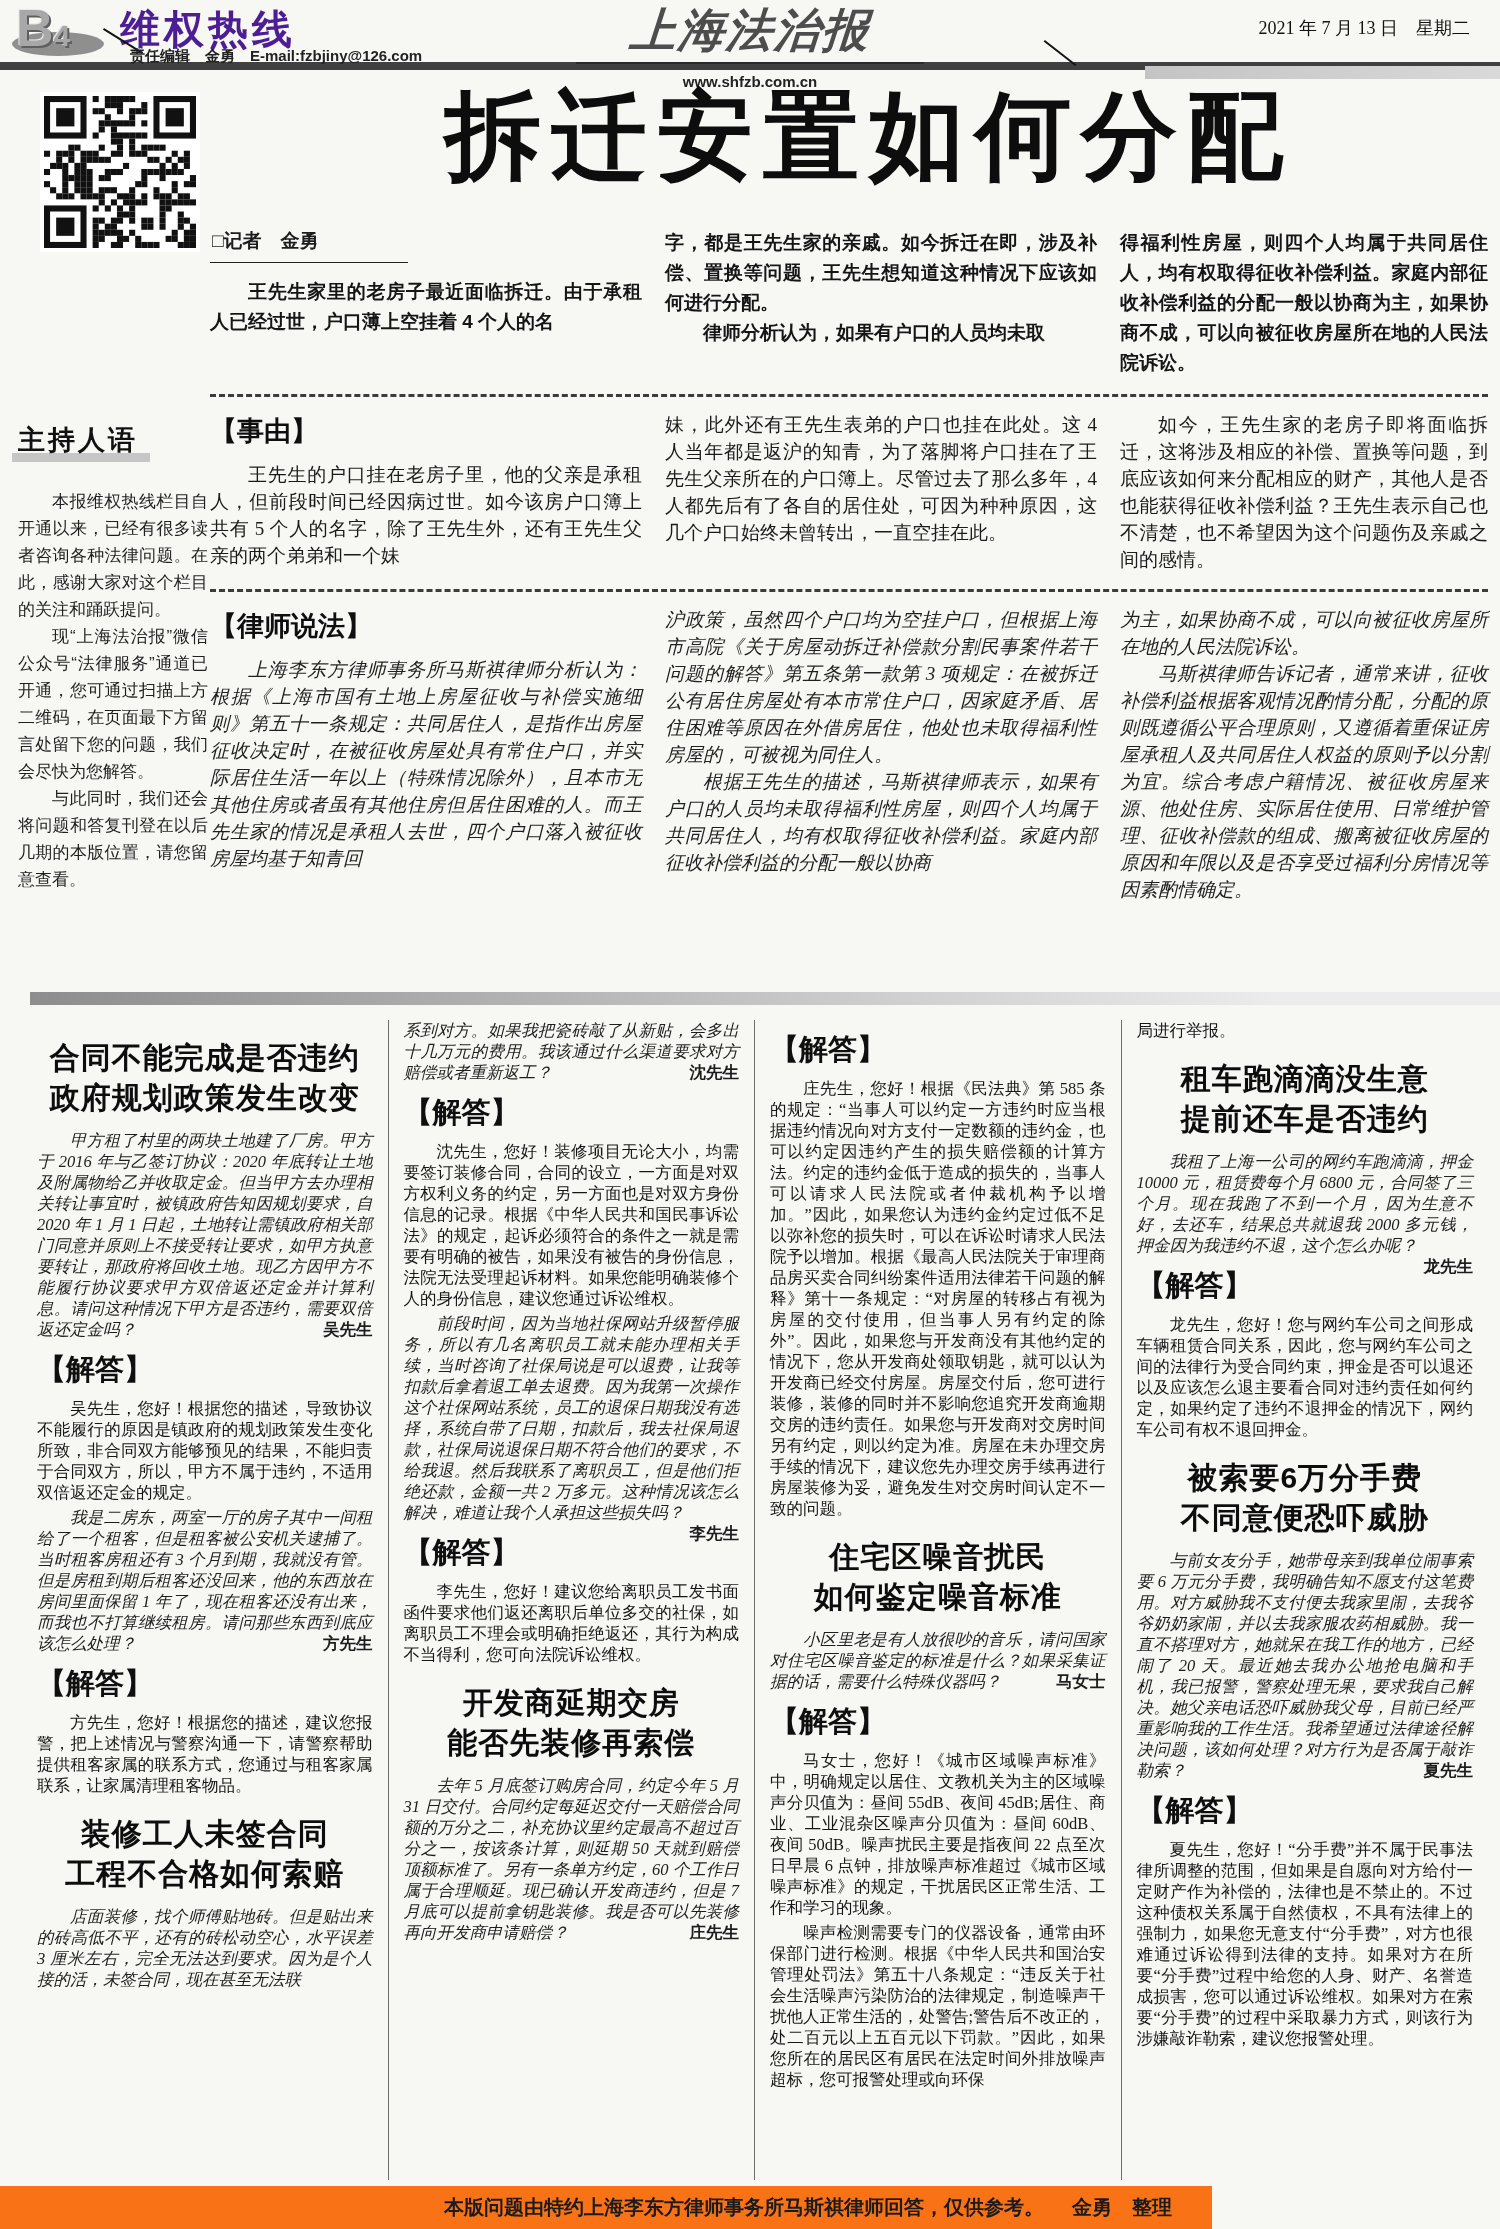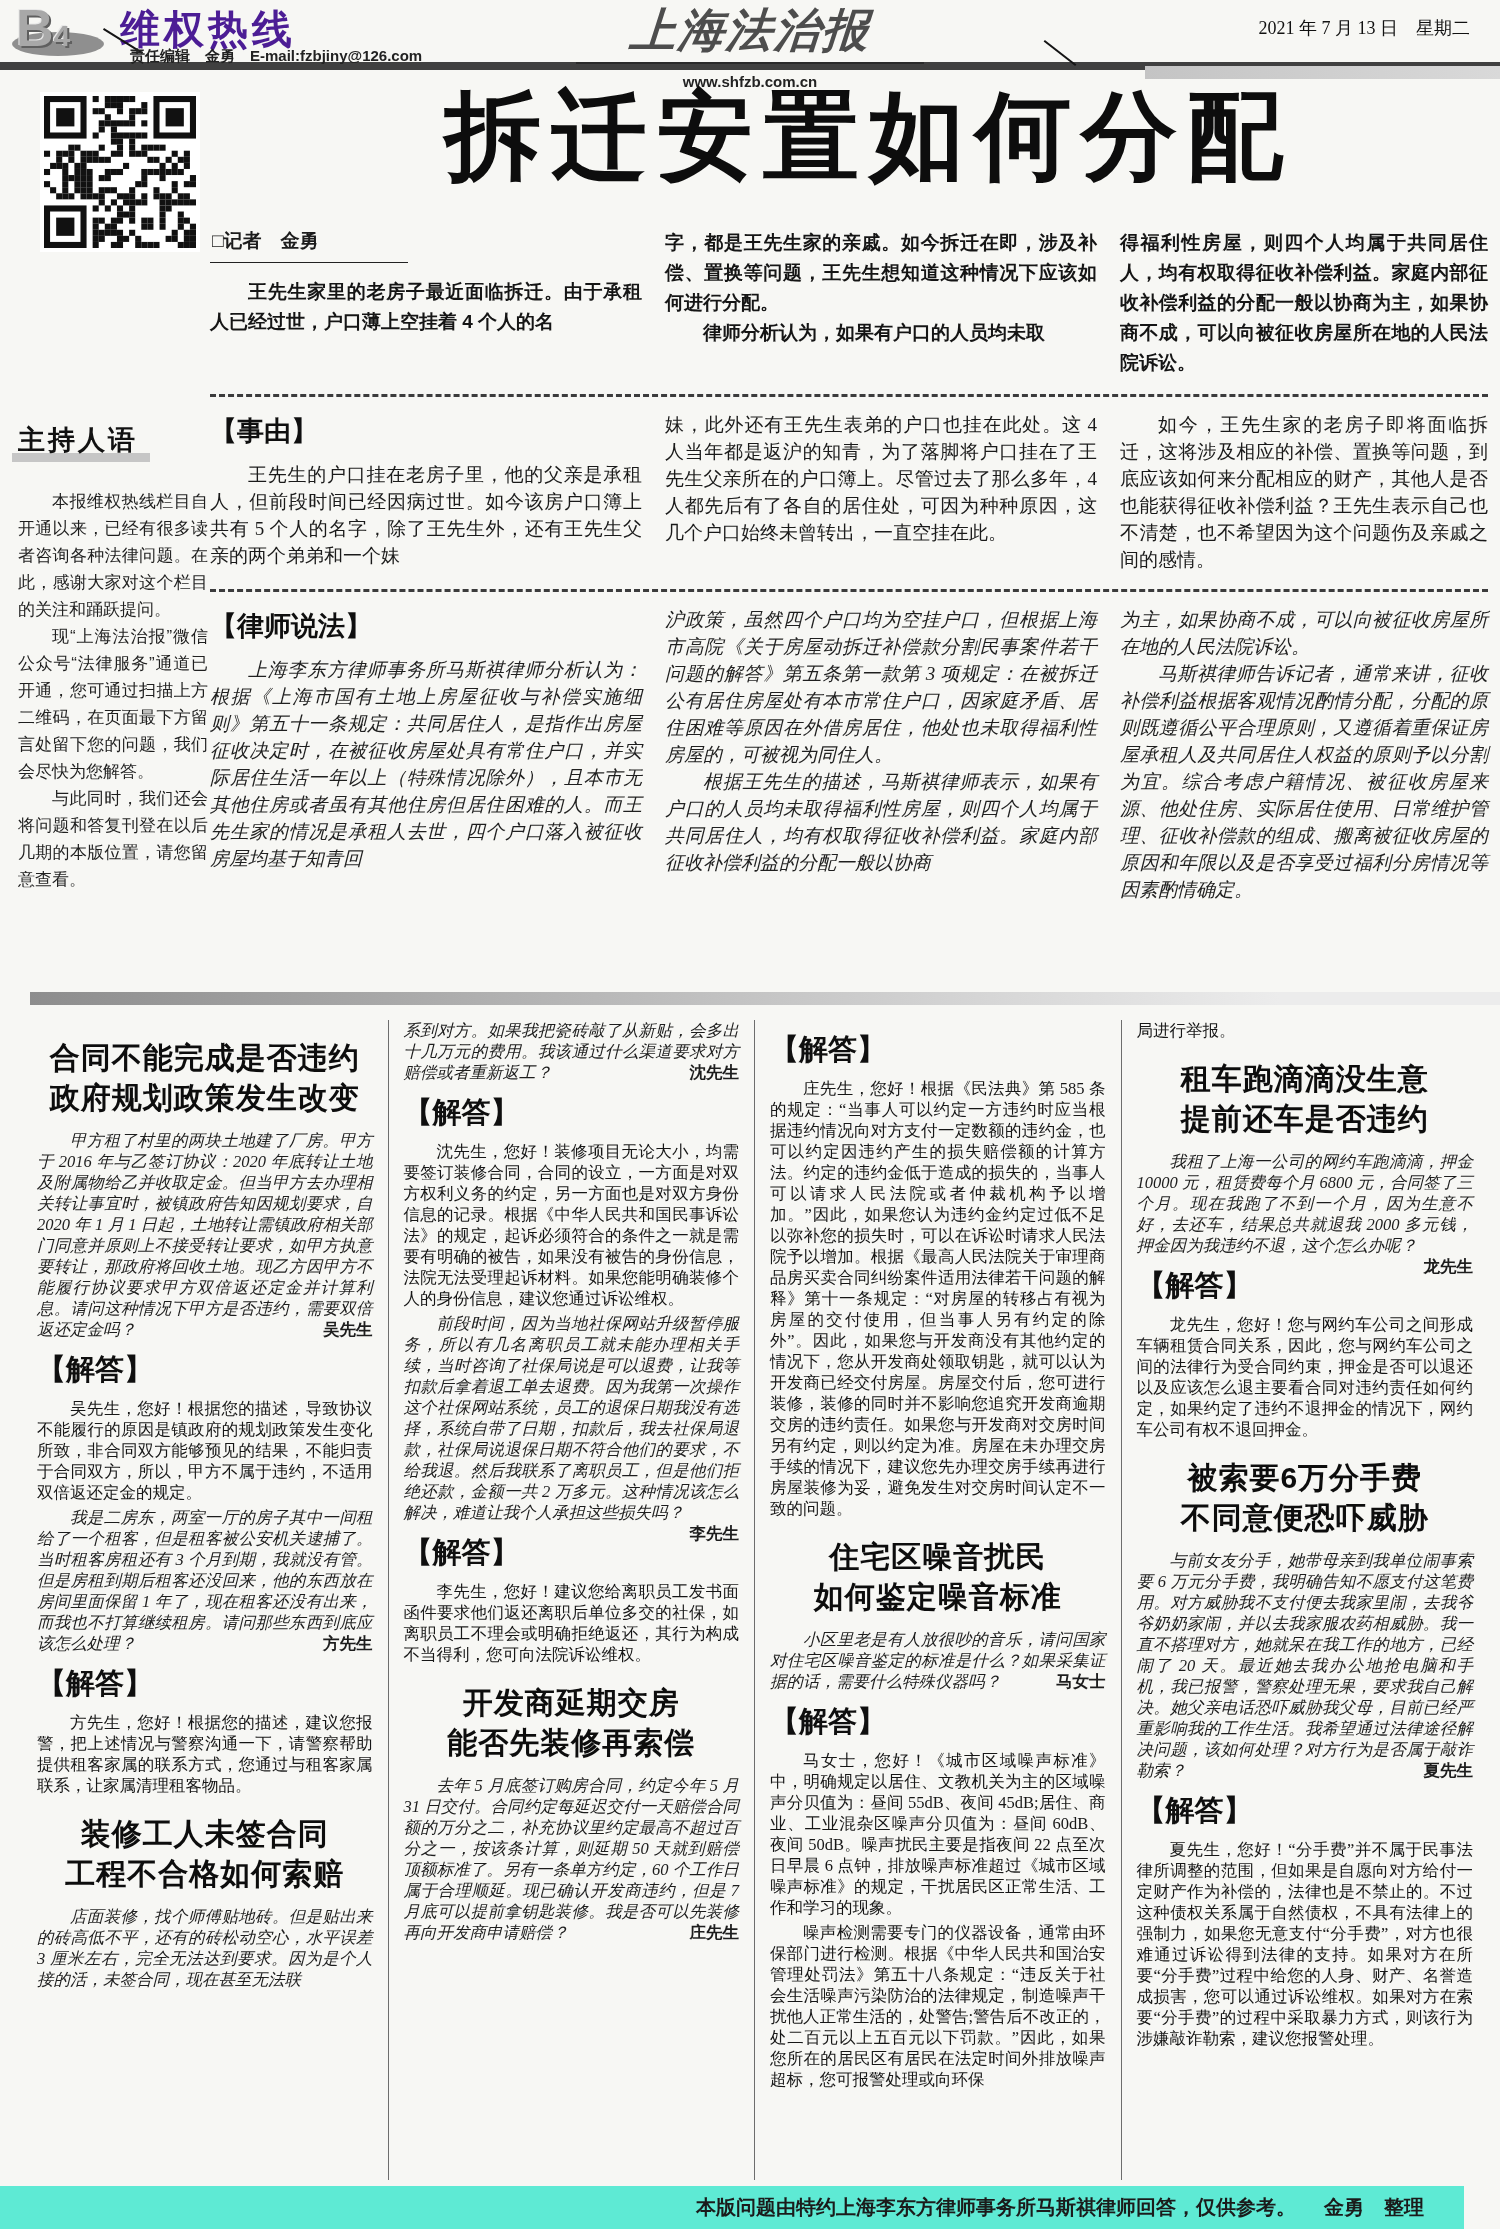--- a/index.html
+++ b/index.html
@@ -53,21 +53,21 @@
   .qa-col.rule{border-right:1px solid #6d6d6d;}
   .qa-headline{font-family:"Liberation Sans",sans-serif;font-weight:900;font-size:30px;line-height:40px;text-align:center;color:#0d0d0d;margin:18px 0 12px 0;letter-spacing:1px;}
   .qa-question{font-family:"Liberation Serif",serif;font-style:italic;font-size:16.5px;line-height:21px;text-align:justify;text-indent:2em;margin:0 0 4px 0;color:#1d1d1d;}
   .qa-question.cont{text-indent:0;}
   .signer{float:right;font-style:normal;font-weight:bold;font-family:"Liberation Sans",sans-serif;font-size:16.5px;}
   .qa-label{font-family:"Liberation Sans",sans-serif;font-weight:900;font-size:29px;margin:10px 0 8px 0;color:#0f0f0f;}
   .qa-answer{font-family:"Liberation Serif",serif;font-size:16.5px;line-height:21px;text-align:justify;text-indent:2em;margin:0 0 4px 0;color:#161616;}
   .qa-answer.cont{text-indent:0;}
 
   
-  .page-footer{position:absolute;left:0px;top:2186px;width:1464px;height:43px;background:#5eead4;display:flex;align-items:center;justify-content:flex-end;padding-right:40px;box-sizing:border-box;}
+  .page-footer{position:absolute;left:0px;top:2186px;width:1212px;height:43px;background:#f97316;display:flex;align-items:center;justify-content:flex-end;padding-right:40px;box-sizing:border-box;}
   .page-footer span{font-family:"Liberation Sans",sans-serif;font-size:20px;font-weight:bold;color:#1b1b1b;}
   .page-footer .credit{margin-left:28px;}
 </style>
 </head>
 <body>
 
 <div class="page">
 
   <header class="masthead-bar">
     <div class="edition-badge">

